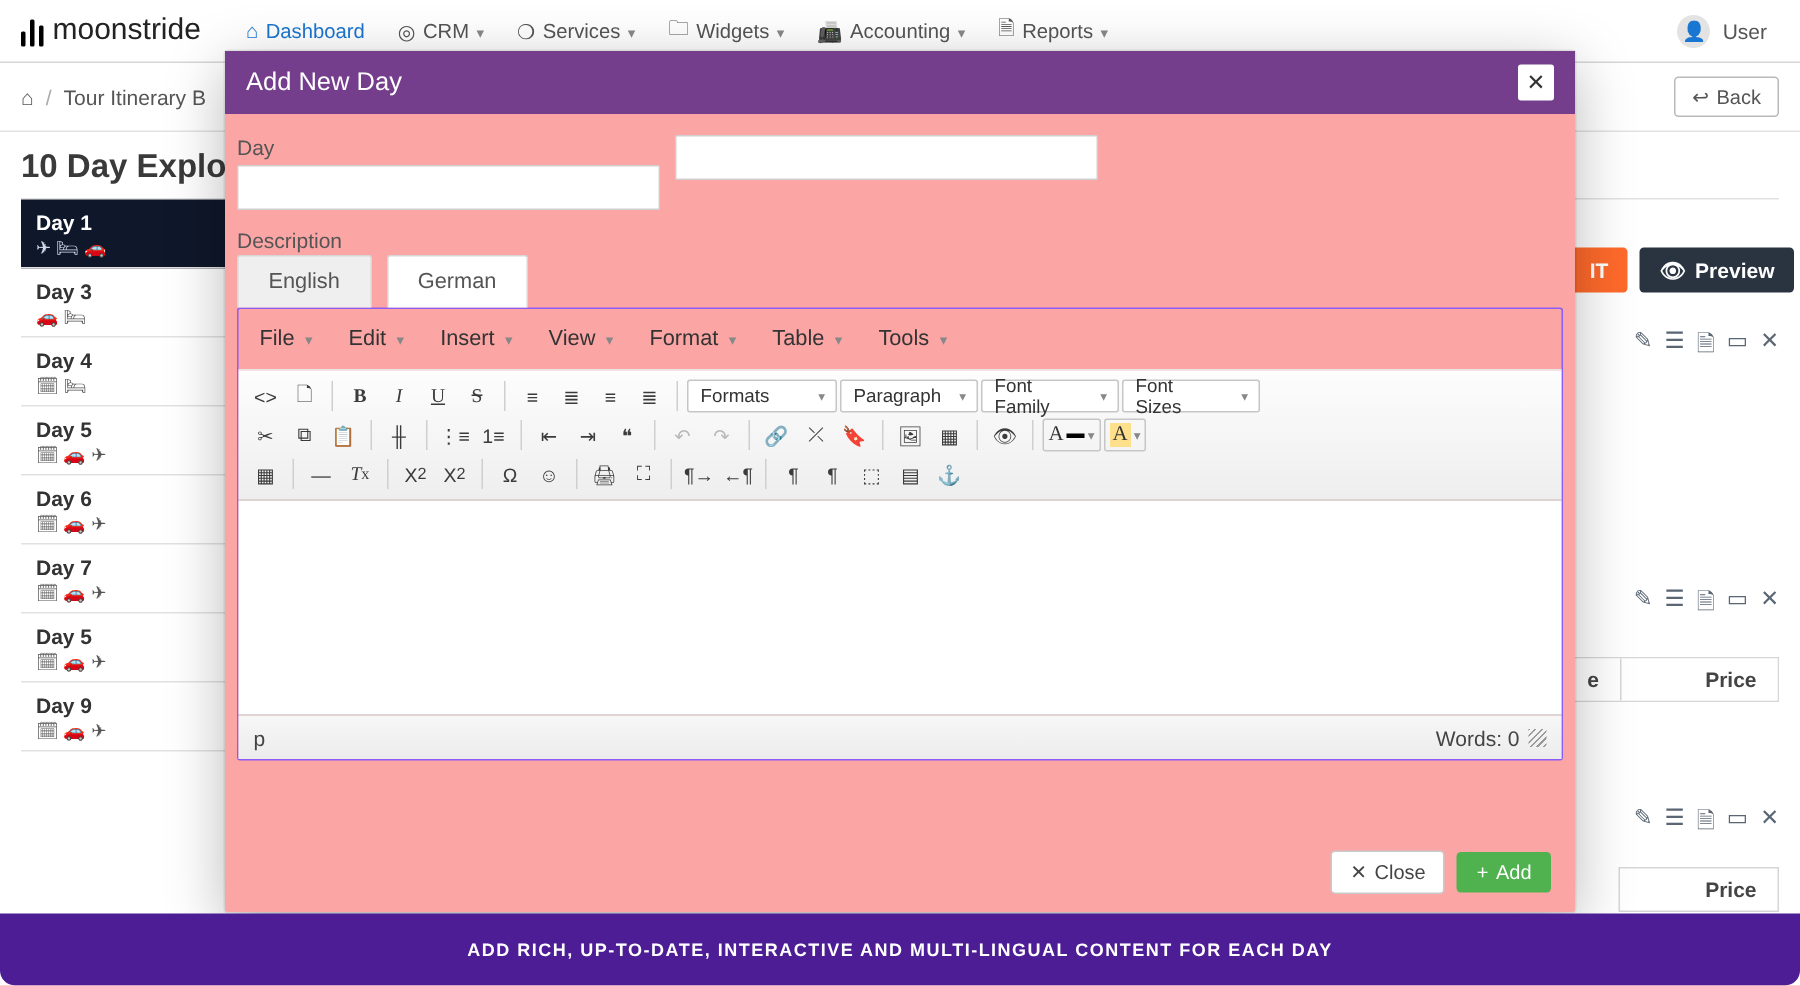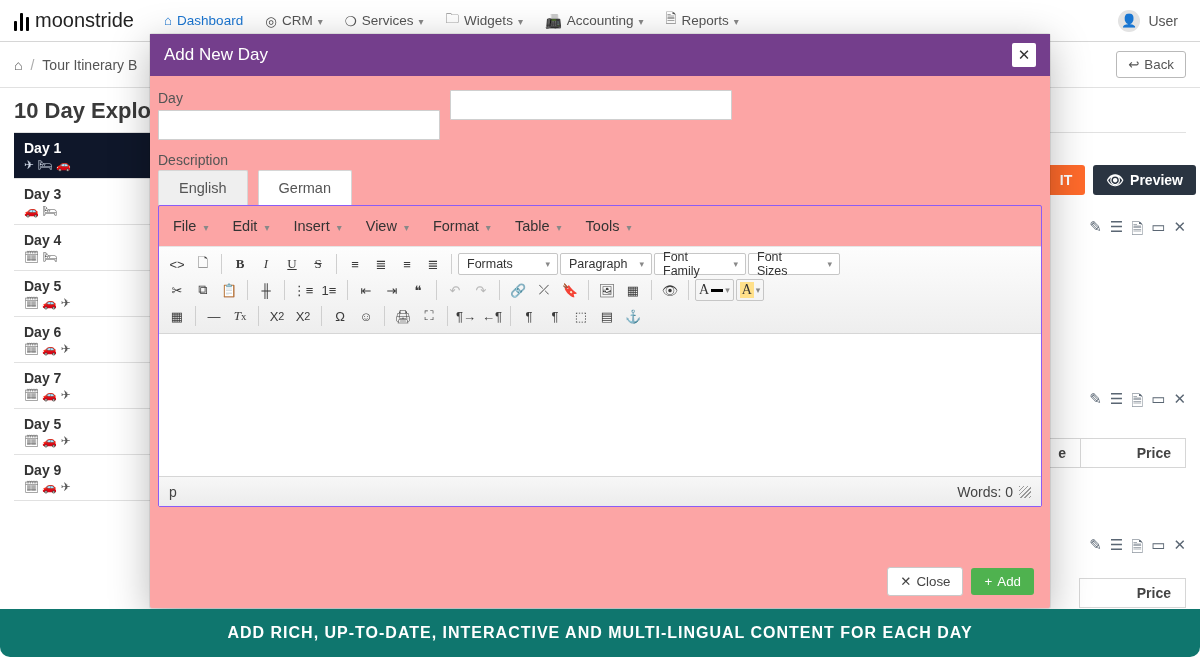--- a/index.html
+++ b/index.html
@@ -48,21 +48,21 @@
 .price-box .hdr { display:flex; }
 .price-box .cell { padding:6px 14px; border-left:1px solid #d6d6d6; text-align:right; color:#444; }
 .price-box .hdr .cell{ font-weight:600; background:#fff; }
 .price-box .row2 .cell{ border-top:1px solid #d6d6d6; }
 .price-box .c1{ width:60px; } .price-box .c2{ width:105px; }
 
 .price-box2 { position:absolute; right:14px; top:578px; border:1px solid #d6d6d6; }
 .price-box2 .cell{ padding:6px 14px; text-align:right; color:#444; font-weight:600; width:105px;}
 
 
-.banner { position: absolute; bottom: 0; left: 0; right: 0; height: 48px; background: #0f766e; color: #fff; display: flex; align-items: center; justify-content: center; font-weight: 700; letter-spacing: 1px; border-bottom-left-radius: 10px; border-bottom-right-radius: 10px; font-size: 16px; }
+.banner { position: absolute; bottom: 0; left: 0; right: 0; height: 48px; background: #4c1d95; color: #fff; display: flex; align-items: center; justify-content: center; font-weight: 700; letter-spacing: 1px; border-bottom-left-radius: 10px; border-bottom-right-radius: 10px; font-size: 12px; }
 .modal { position: absolute; top: 34px; left: 150px; width: 900px; height: 574px; background: #fca5a5; box-shadow: 0 10px 40px rgba(0,0,0,0.28), 0 0 0 1px rgba(0,0,0,0.08); border-radius: 2px; display: flex; flex-direction: column; }
 .modal-header { background: #743e8c; color: #fff; height: 42px; display: flex; align-items: center; padding: 0 14px; font-size: 17px; font-weight: 500; }
 .modal-close { margin-left: auto; width: 24px; height: 24px; background: #fff; color: #333; display: flex; align-items: center; justify-content: center; border-radius: 2px; cursor: pointer; font-size: 15px; }
 .modal-body { padding: 14px 8px 0; flex: 1; overflow: hidden; }
 .form-row { display: flex; gap: 10px; margin-bottom: 12px; }
 .form-group label { display:block; color:#555; font-size:14px; margin-bottom:4px; }
 .form-group input { border: 1px solid #cfcfcf; height: 30px; padding: 4px 8px; font-size: 14px; width: 100%; border-radius: 1px; }
 .fg-day { width: 282px; }
 .fg-title { width: 282px; }
 

